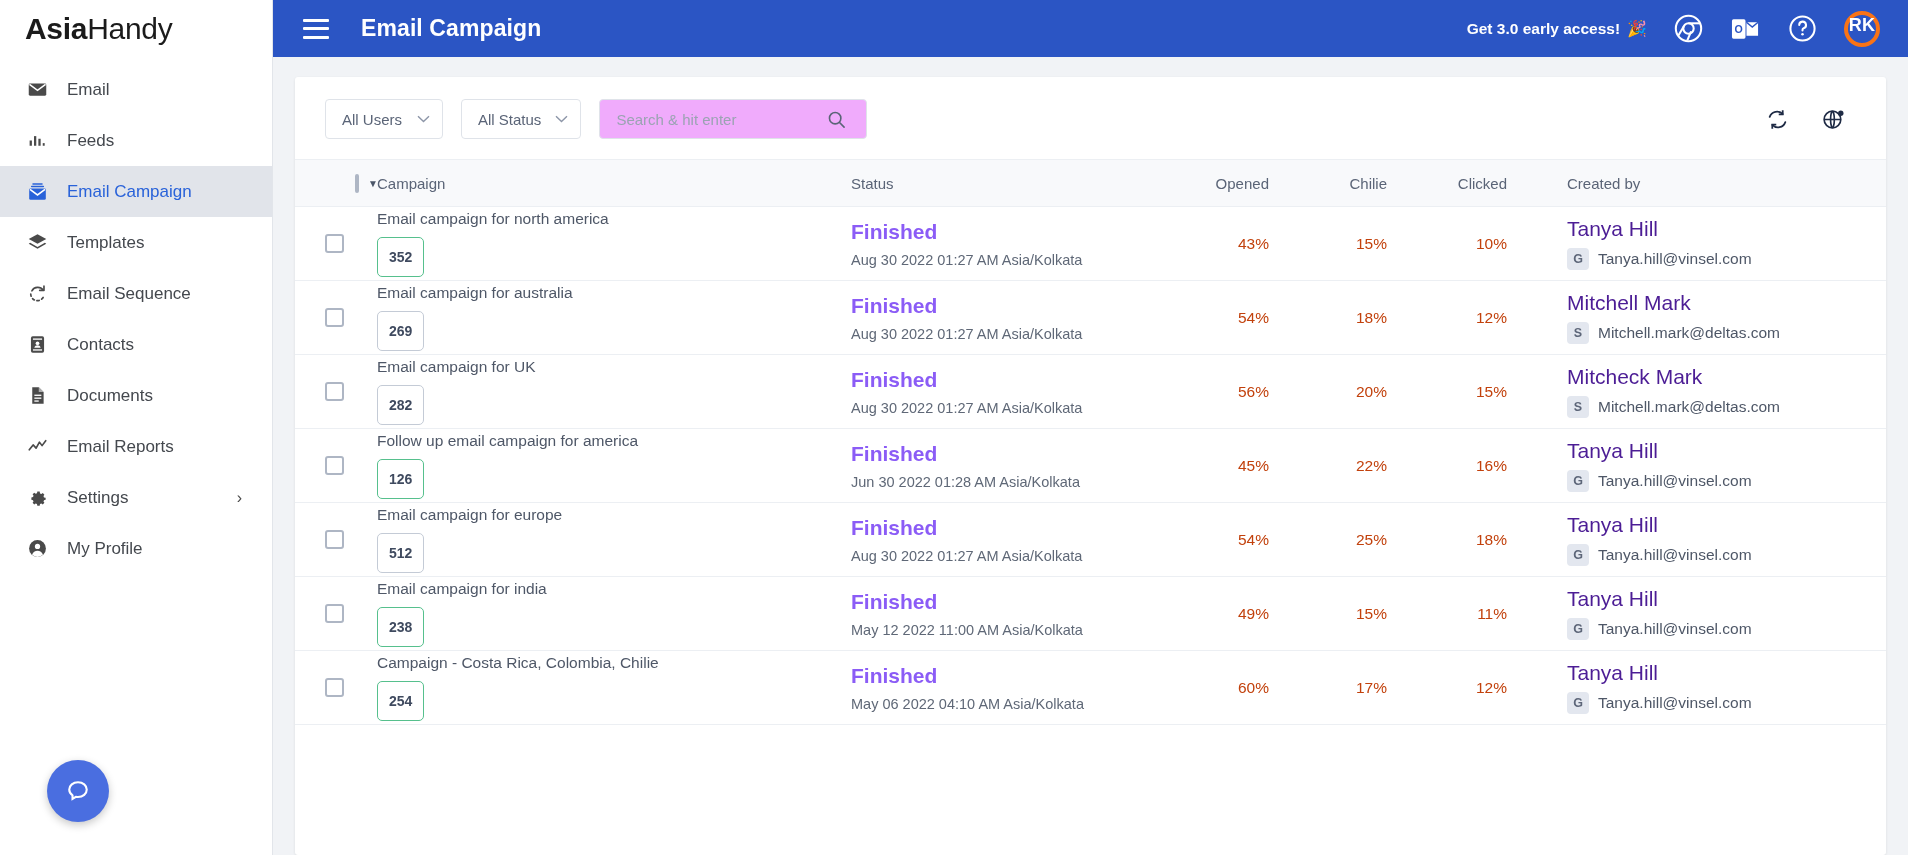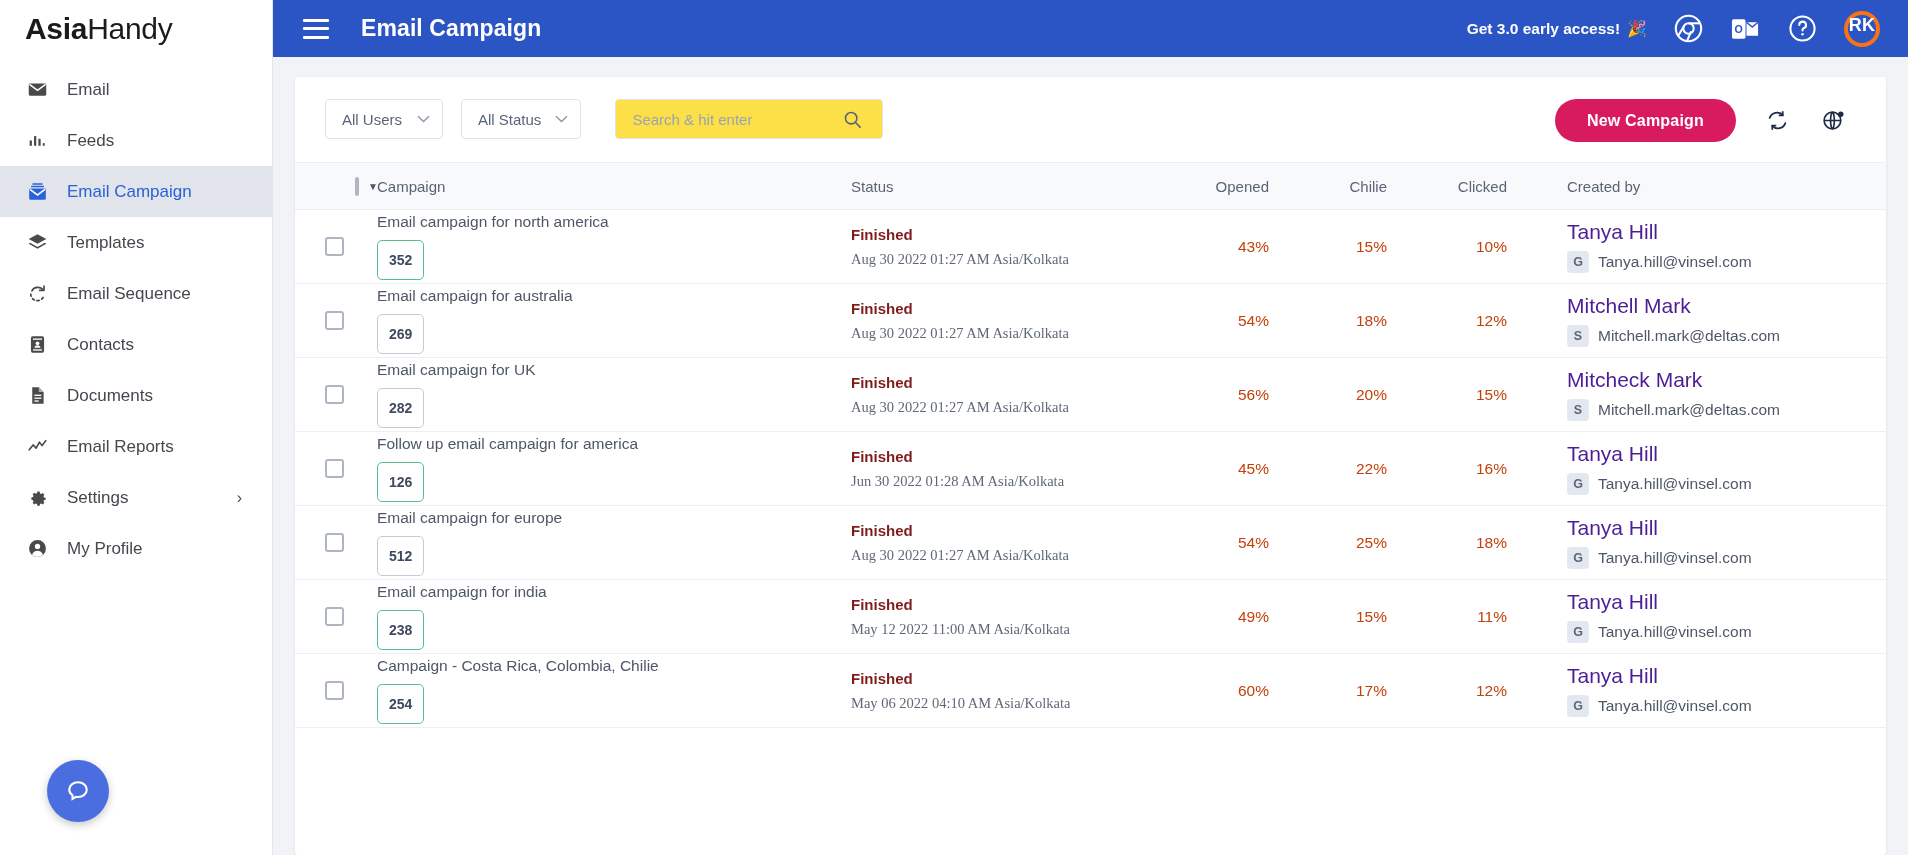--- a/index.html
+++ b/index.html
@@ -69,31 +69,31 @@
     font-size: 18px; font-weight: 700; letter-spacing:.3px; cursor:pointer;
   }
 
   .content-wrap { flex:1; padding: 20px 22px 0 22px; min-height:0; }
   .card {
     background: #fff; border-radius: 3px; height: 100%;
     box-shadow: 0 1px 3px rgba(0,0,0,.09);
     display: flex; flex-direction: column; overflow: hidden;
   }
 
-  .toolbar { display: flex; align-items: flex-start; padding: 22px 30px 20px 30px; }
+  .toolbar { display: flex; align-items: center; padding: 22px 30px 20px 30px; }
   .select-box {
     height: 40px; min-width: 118px; border: 1px solid #dfe3e9; border-radius: 4px;
     display: flex; align-items: center; justify-content: space-between;
     padding: 0 12px 0 16px; font-size: 15px; color: #5a6477; cursor: pointer;
     background: #fff; margin-right: 18px;
   }
   .select-box .caret { margin-left: 14px; color:#8d96a8; }
   .search-box {
     height: 40px; width: 268px; border: 1px solid #dfe3e9; border-radius: 4px;
-    display: flex; align-items: center; padding: 0 20px 0 16px; background: #fde047; margin-left: 16px;
+    display: flex; align-items: center; padding: 0 20px 0 16px; background: #f0abfc;
   }
   .search-box input {
     border: none; outline: none; flex:1; font-size: 15px; color: #5a6477;
     font-family: "Liberation Sans", sans-serif; background: transparent;
   }
   .search-box input::placeholder { color: #9aa3b2; }
   .toolbar-right { margin-left: auto; display: flex; align-items: center; gap: 26px; padding-right: 8px;}
   .btn-primary {
     background: #d81b5f; color: #fff; border: none; border-radius: 22px;
     height: 43px; padding: 0 32px; font-size: 16px; font-weight: 700; cursor: pointer;
@@ -126,22 +126,22 @@
   .chk-head-wrap { display:flex; align-items:center; gap: 9px; padding-left: 30px; }
   .chk-caret { color:#4a5568; font-size:10px; cursor:pointer; }
 
   .camp-name { font-size: 15.5px; color: #4e5767; margin-bottom: 8px; line-height:1.2; }
   .pill {
     display:inline-block; border: 1px solid #c4cbd6; border-radius: 5px;
     padding: 11px 11px; font-size: 14px; font-weight: 700; color: #3f4a5f; background:#fff;
   }
   .pill.green { border-color: #56c08d; }
 
-  .stat-name { font-size: 15px; font-weight: 700; color: #7f1d1d; margin-bottom: 8px; }
-  .stat-date { font-size: 14.5px; color: #5f6877; font-family: Liberation Serif, serif; }
+  .stat-name { font-size: 21px; font-weight: 700; color: #8b5cf6; margin-bottom: 8px; }
+  .stat-date { font-size: 14.5px; color: #5f6877; }
 
   .pct { font-size: 15.5px; color: #c2410c; }
 
   .by-name { font-size: 21px; color: #4c1d95; margin-bottom: 7px; }
   .by-row { display:flex; align-items:center; gap: 9px; }
   .by-badge {
     width: 22px; height: 22px; border-radius: 4px; background: #e3e7ef;
     display:flex; align-items:center; justify-content:center;
     font-size: 12.5px; font-weight: 700; color: #5d6679; flex:0 0 22px;
   }
@@ -339,21 +339,20 @@
 
           <div class="search-box">
             <input type="text" placeholder="Search &amp; hit enter" style="">
             <svg width="19" height="19" viewBox="0 0 20 20" fill="none" stroke="#5a6477" stroke-width="1.7">
               <circle cx="8.6" cy="8.6" r="6"></circle>
               <path d="M13.2 13.2L18 18" stroke-linecap="round"></path>
             </svg>
           </div>
 
           <div class="toolbar-right">
-            <button class="btn-primary">New Campaign</button>
 
             <div class="icon-btn">
               <svg width="25" height="25" viewBox="0 0 24 24" fill="none" stroke="#1f2b45" stroke-width="1.7">
                 <path d="M4.5 9.5A7.5 7.5 0 0 1 17 6.8" stroke-linecap="round"></path>
                 <path d="M19.5 14.5A7.5 7.5 0 0 1 7 17.2" stroke-linecap="round"></path>
                 <path d="M17 3.2V7h-3.8"></path>
                 <path d="M7 20.8V17h3.8"></path>
               </svg>
             </div>
 

